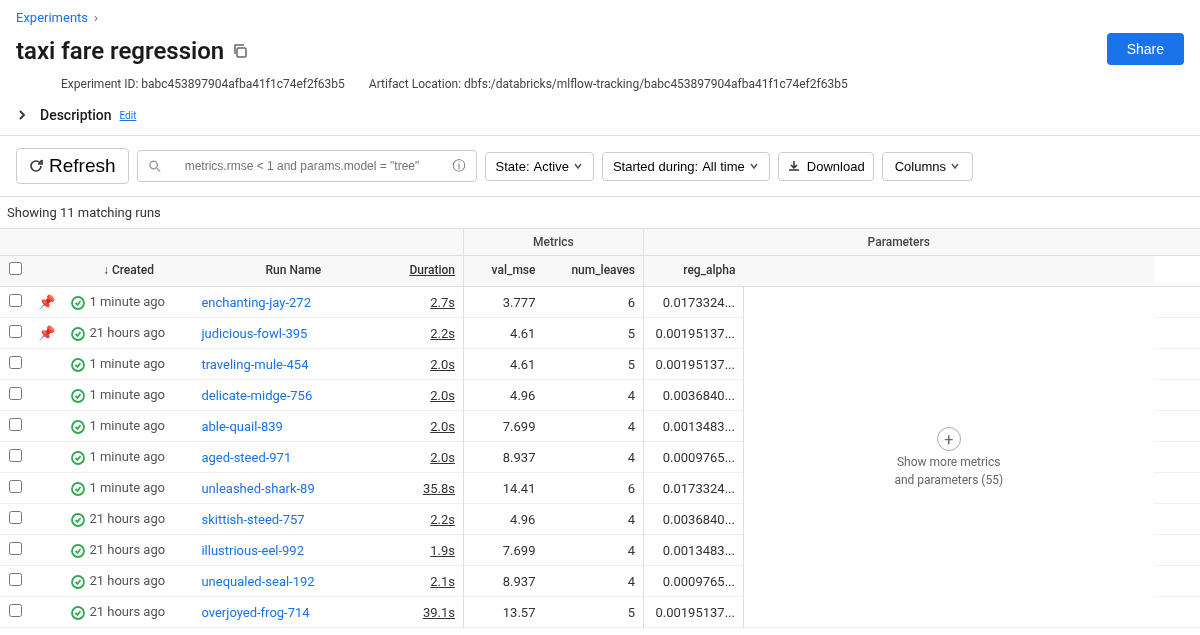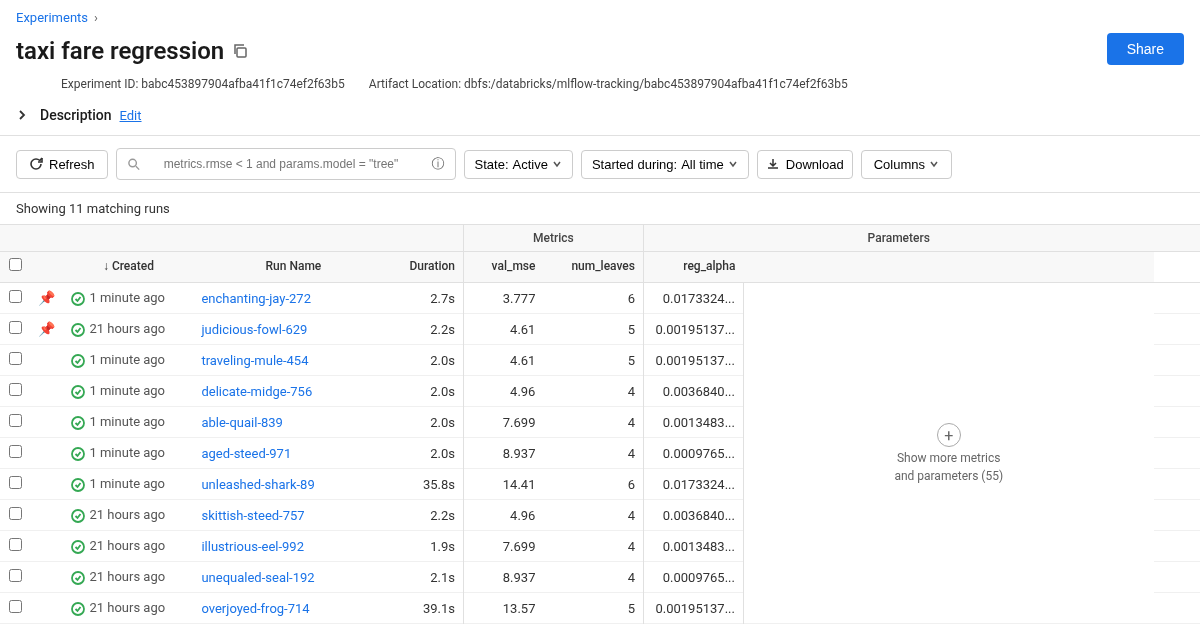--- a/index.html
+++ b/index.html
@@ -12,50 +12,50 @@
     .page-title { font-size: 24px; font-weight: 600; display: flex; align-items: center; gap: 8px; }
     .copy-icon { width: 18px; height: 18px; cursor: pointer; color: #666; display: inline-flex; align-items: center; }
 
     .share-btn { background: #1a73e8; color: white; border: none; border-radius: 4px; padding: 8px 20px; font-size: 14px; font-weight: 500; cursor: pointer; }
 
     .meta-row { padding: 4px 16px 10px; font-size: 12px; color: #444; display: flex; gap: 24px; margin-left: 45px; }
 
     .description-row { padding: 6px 16px 12px; border-bottom: 1px solid #e0e0e0; display: flex; align-items: center; gap: 8px; }
     .chevron-icon { width: 16px; height: 16px; display: inline-flex; align-items: center; }
     .description-label { font-size: 14px; font-weight: 500; }
-    .edit-link { color: #1a73e8; font-size: 13px; cursor: pointer; }
+    .edit-link { color: #1a73e8; font-size: 10px; cursor: pointer; }
 
     .toolbar { display: flex; align-items: center; gap: 8px; padding: 12px 16px; border-bottom: 1px solid #e0e0e0; }
-    .refresh-btn { display: flex; align-items: center; gap: 6px; border: 1px solid #ccc; border-radius: 4px; padding: 6px 12px; background: white; cursor: pointer; font-size: 13px; }
+    .refresh-btn { display: flex; align-items: center; gap: 6px; border: 1px solid #ccc; border-radius: 4px; padding: 6px 12px; background: white; cursor: pointer; font-size: 19px; }
     .search-box { display: flex; align-items: center; gap: 24px; border: 1px solid #ccc; border-radius: 4px; padding: 6px 10px; background: white; flex: 1; max-width: 340px; }
     .search-box input { border: none; outline: none; font-size: 12px; color: #999; width: 100%; background: transparent; }
     .info-icon { color: #666; font-size: 13px; cursor: pointer; }
 
     .sort-btn, .state-btn, .started-btn { display: flex; align-items: center; gap: 4px; border: 1px solid #ccc; border-radius: 4px; padding: 6px 10px; background: white; cursor: pointer; font-size: 13px; }
     .download-btn { display: flex; align-items: center; gap: 6px; border: 1px solid #ccc; border-radius: 4px; padding: 6px 8px; background: white; cursor: pointer; font-size: 13px; }
     .columns-btn { display: flex; align-items: center; gap: 4px; border: 1px solid #ccc; border-radius: 4px; padding: 6px 12px; background: white; cursor: pointer; font-size: 13px; }
 
-    .results-count { padding: 8px 16px; font-size: 13px; color: #333; }
+    .results-count { padding: 8px 7px; font-size: 13px; color: #333; }
 
     .table-container { width: 100%; overflow-x: auto; }
     table { width: 100%; border-collapse: collapse; }
     thead tr { background: #f8f8f8; border-bottom: 1px solid #e0e0e0; border-top: 1px solid #e0e0e0; }
     thead tr.group-row { border-bottom: none; }
     thead tr.group-row th { padding: 6px 8px; font-size: 12px; color: #444; font-weight: 500; }
     thead tr.col-row th { padding: 6px 8px 8px; font-size: 12px; color: #333; font-weight: 500; border-top: 1px solid #e0e0e0; }
 
     tbody tr { border-bottom: 1px solid #f0f0f0; }
     td { padding: 7px 8px; font-size: 13px; vertical-align: middle; }
 
     .checkbox-col { width: 30px; text-align: center; }
     .pin-col { width: 24px; text-align: center; }
     .created-col { width: 130px; color: #555; }
     .run-name-col { width: 200px; }
     .run-name-col a { color: #1a73e8; text-decoration: none; }
-    .duration-col { width: 70px; text-align: right; color: #333; }
+    .duration-col { width: 70px; text-align: right; color: #333; text-decoration: underline; }
     .metric-col { width: 80px; text-align: right; color: #333; }
     .param-col { width: 100px; text-align: right; color: #333; }
 
     .show-more { display: flex; flex-direction: column; align-items: center; justify-content: center; color: #666; font-size: 12px; gap: 4px; padding: 8px; }
     .show-more .plus-circle { width: 24px; height: 24px; border: 1.5px solid #aaa; border-radius: 50%; display: flex; align-items: center; justify-content: center; font-size: 16px; color: #666; }
 
     .group-metric { text-align: center; border-left: 1px solid #e0e0e0; }
     .group-param { text-align: center; }
 
     .col-sep { border-left: 1px solid #e0e0e0; }
@@ -199,21 +199,21 @@
       </div>
           </td>
         </tr>
         <tr>
           <td class="checkbox-col"><input type="checkbox" style=""></td>
           <td class="pin-col"><span style="color:#1a73e8; font-size:14px;">📌</span></td>
           <td class="created-col"><svg width="14" height="14" viewBox="0 0 14 14" fill="none" stroke="#34a853" stroke-width="1.8" style="vertical-align:middle; margin-right:4px;">
               <circle cx="7" cy="7" r="6"></circle>
               <polyline points="4.5,7 6.5,9 9.5,5"></polyline>
             </svg>21 hours ago</td>
-          <td class="run-name-col"><a href="#">judicious-fowl-629</a></td>
+          <td class="run-name-col"><a href="#">judicious-fowl-395</a></td>
           <td class="duration-col">2.2s</td>
           <td class="metric-col col-sep">4.61</td>
           <td class="param-col">5</td>
           <td class="param-col col-sep">0.00195137...</td>
           <td></td>
         </tr>
         <tr>
           <td class="checkbox-col"><input type="checkbox" style=""></td>
           <td class="pin-col"></td>
           <td class="created-col"><svg width="14" height="14" viewBox="0 0 14 14" fill="none" stroke="#34a853" stroke-width="1.8" style="vertical-align:middle; margin-right:4px;">

